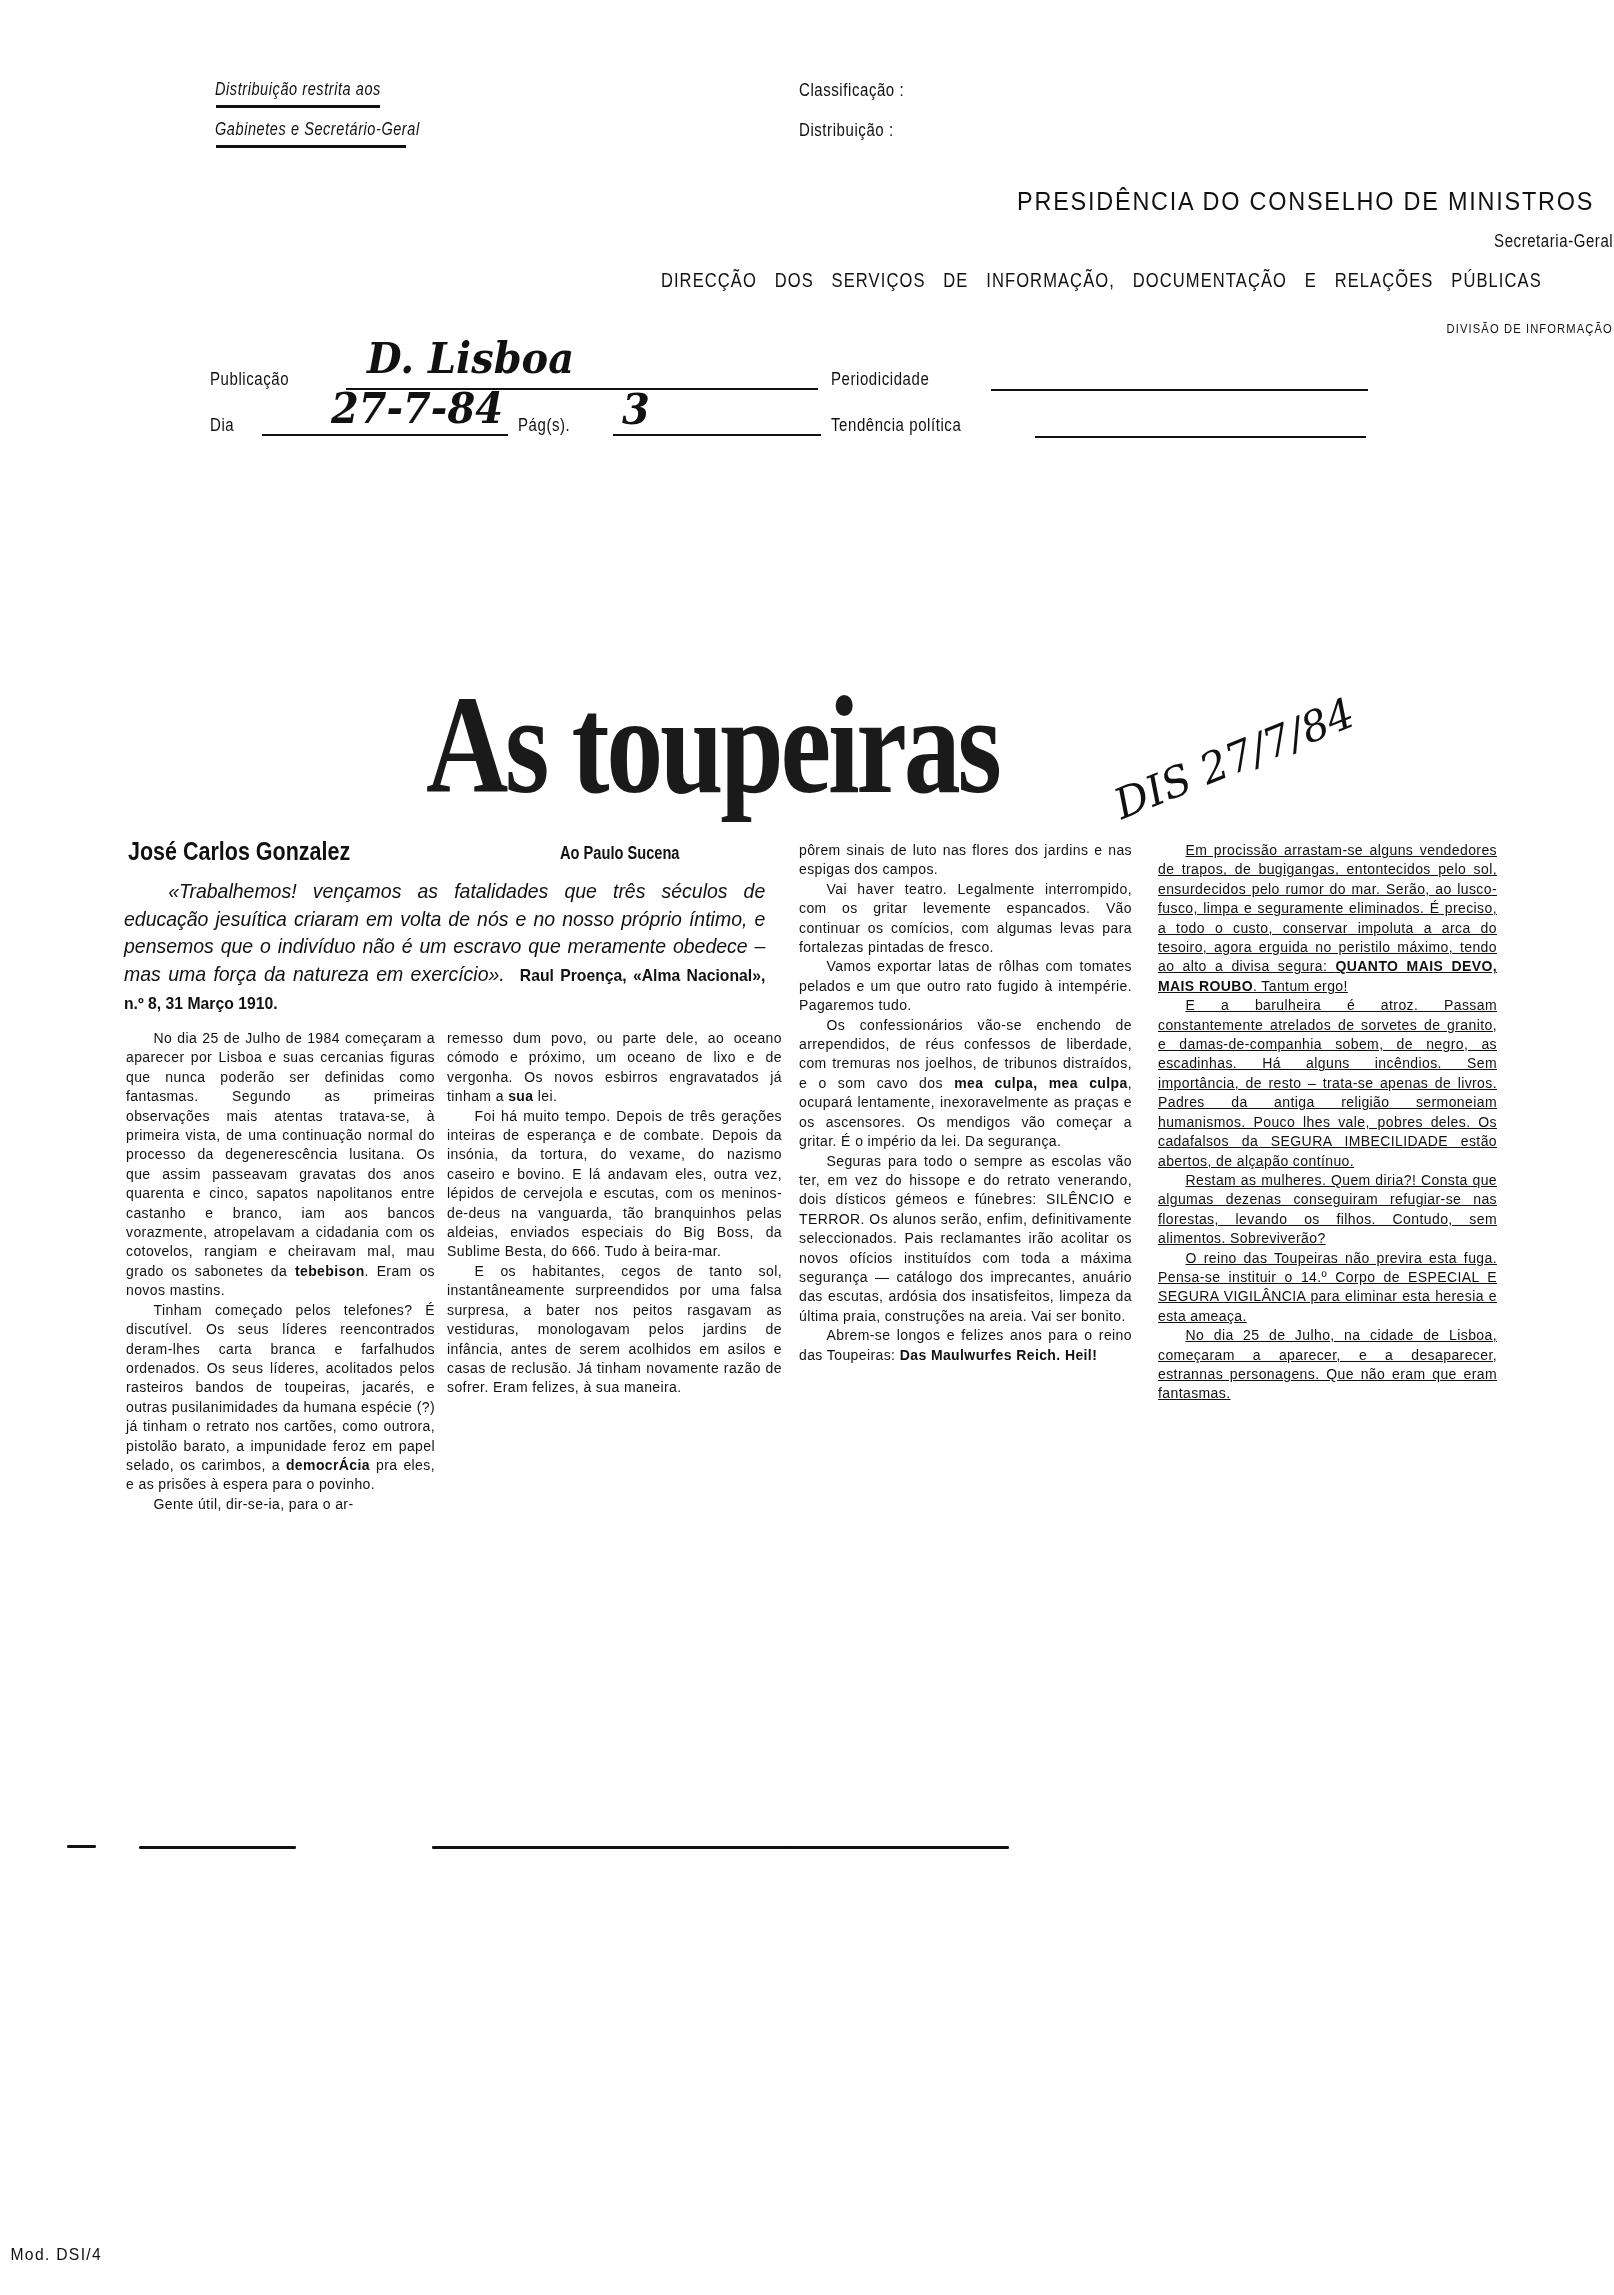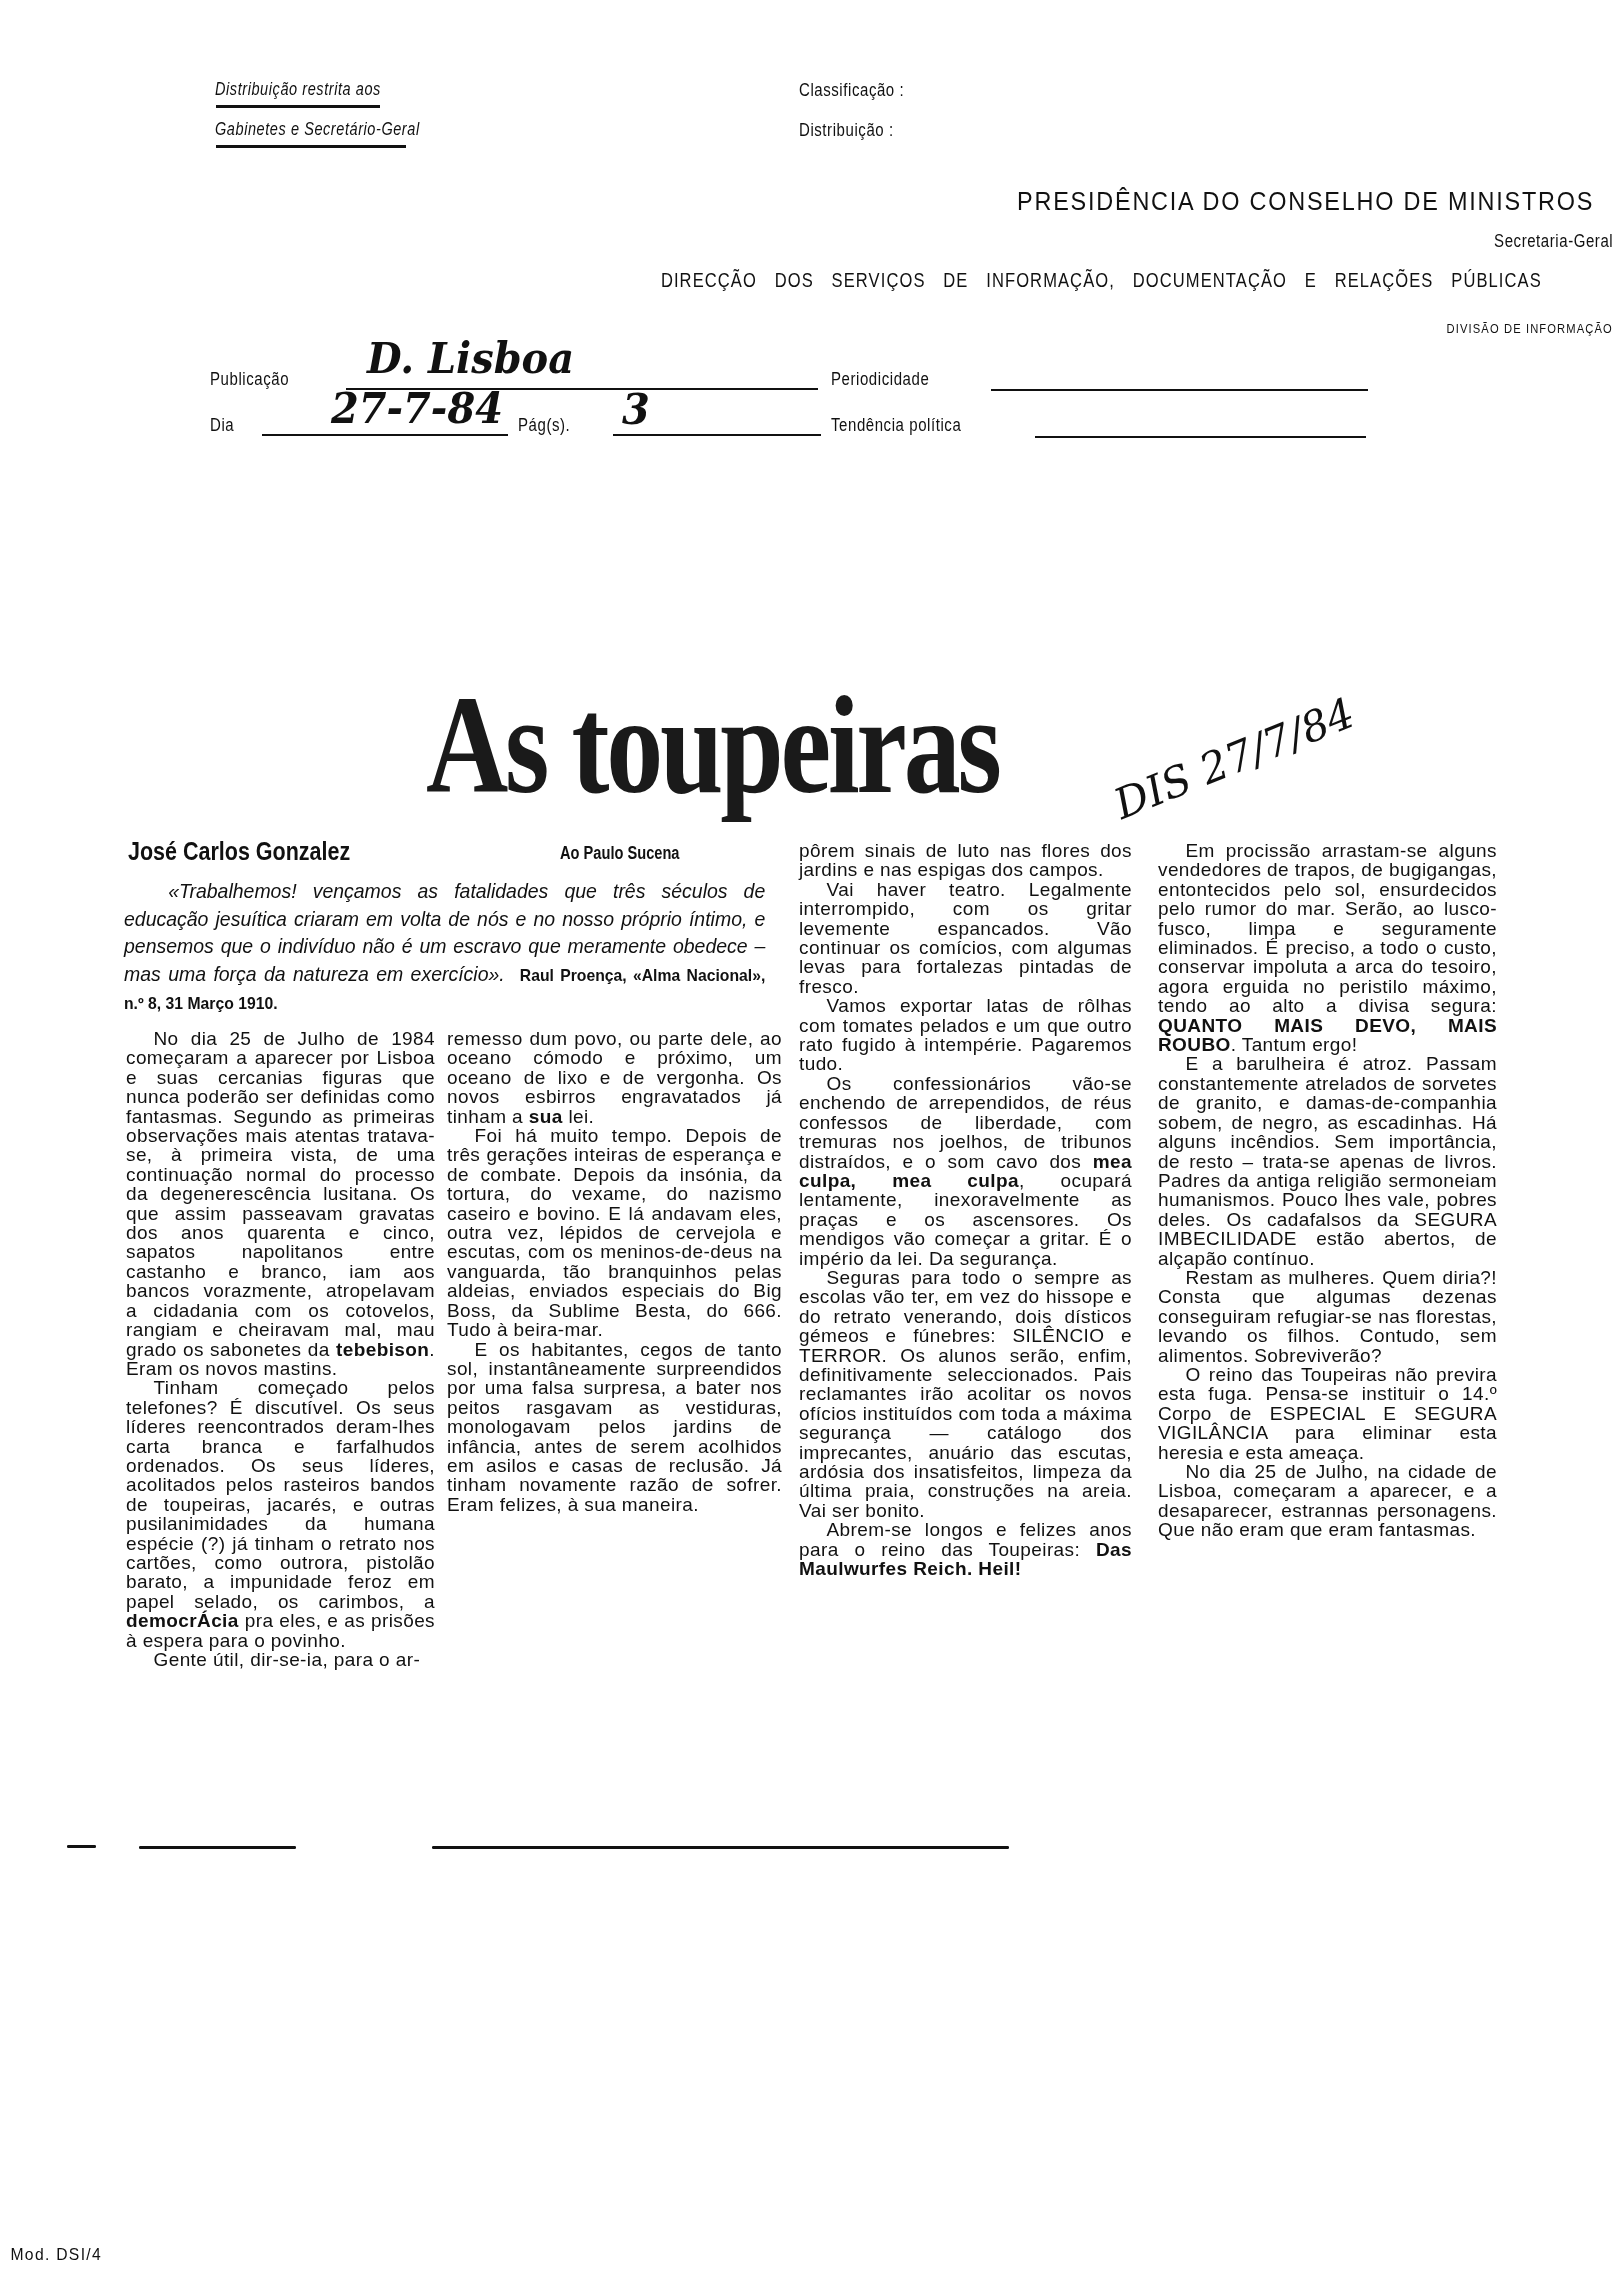--- a/index.html
+++ b/index.html
@@ -25,28 +25,28 @@
   .stamp { left: 1107px; top: 734px; font-family: "DejaVu Serif", serif; font-style: italic; font-size: 42px; transform: rotate(-22deg); white-space: nowrap; color: #111; }
 
   .author { left: 128px; top: 837px; font-size: 25px; font-weight: bold; transform: scaleX(0.86); transform-origin: left; white-space: nowrap; }
   .dedication { left: 560px; top: 842px; font-size: 18.3px; font-weight: bold; transform: scaleX(0.8); transform-origin: left; white-space: nowrap; }
 
   .quote { left: 124px; top: 878px; width: 668px; font-style: italic; font-size: 20.3px; line-height: 27.5px; text-align: justify; transform: scaleX(0.96); transform-origin: left; }
   .quote .q-first { text-indent: 46px; }
   .quote-cite { font-style: normal; font-weight: bold; font-size: 16.4px; margin-left: 15.7px; }
 
   
-  .col { font-size: 19px; line-height: 19.4px; text-align: justify; letter-spacing: 0.4px; }
+  .col { font-size: 14px; line-height: 19.4px; text-align: justify; letter-spacing: 0.4px; }
   .col p { margin: 0; text-indent: 27.5px; }
   .col p.noind { text-indent: 0; }
   .col b { font-weight: bold; }
   .col1 { left: 126px; top: 1029px; width: 309px; }
   .col2 { left: 447px; top: 1029px; width: 335px; }
   .col3 { left: 799px; top: 841px; width: 333px; }
-  .col4 { left: 1158px; top: 841px; width: 339px; }
+  .col4 { left: 1158px; top: 841px; width: 339px; text-decoration: underline; }
 
   .bottom-rule { position: absolute; height: 3.3px; background: #111; border-radius: 1.3px; }
   .footer-mod { left: 10.5px; top: 2246px; font-size: 15.7px; letter-spacing: 1.3px; white-space: nowrap; }
 </style>
 </head>
 <body>
 
 <div class="abs hdr-left" style="top:79px">Distribuição restrita aos</div>
 <div class="hdr-left-rule" style="top:105px; width:164px"></div>
 <div class="abs hdr-left" style="top:119px">Gabinetes e Secretário-Geral</div>

